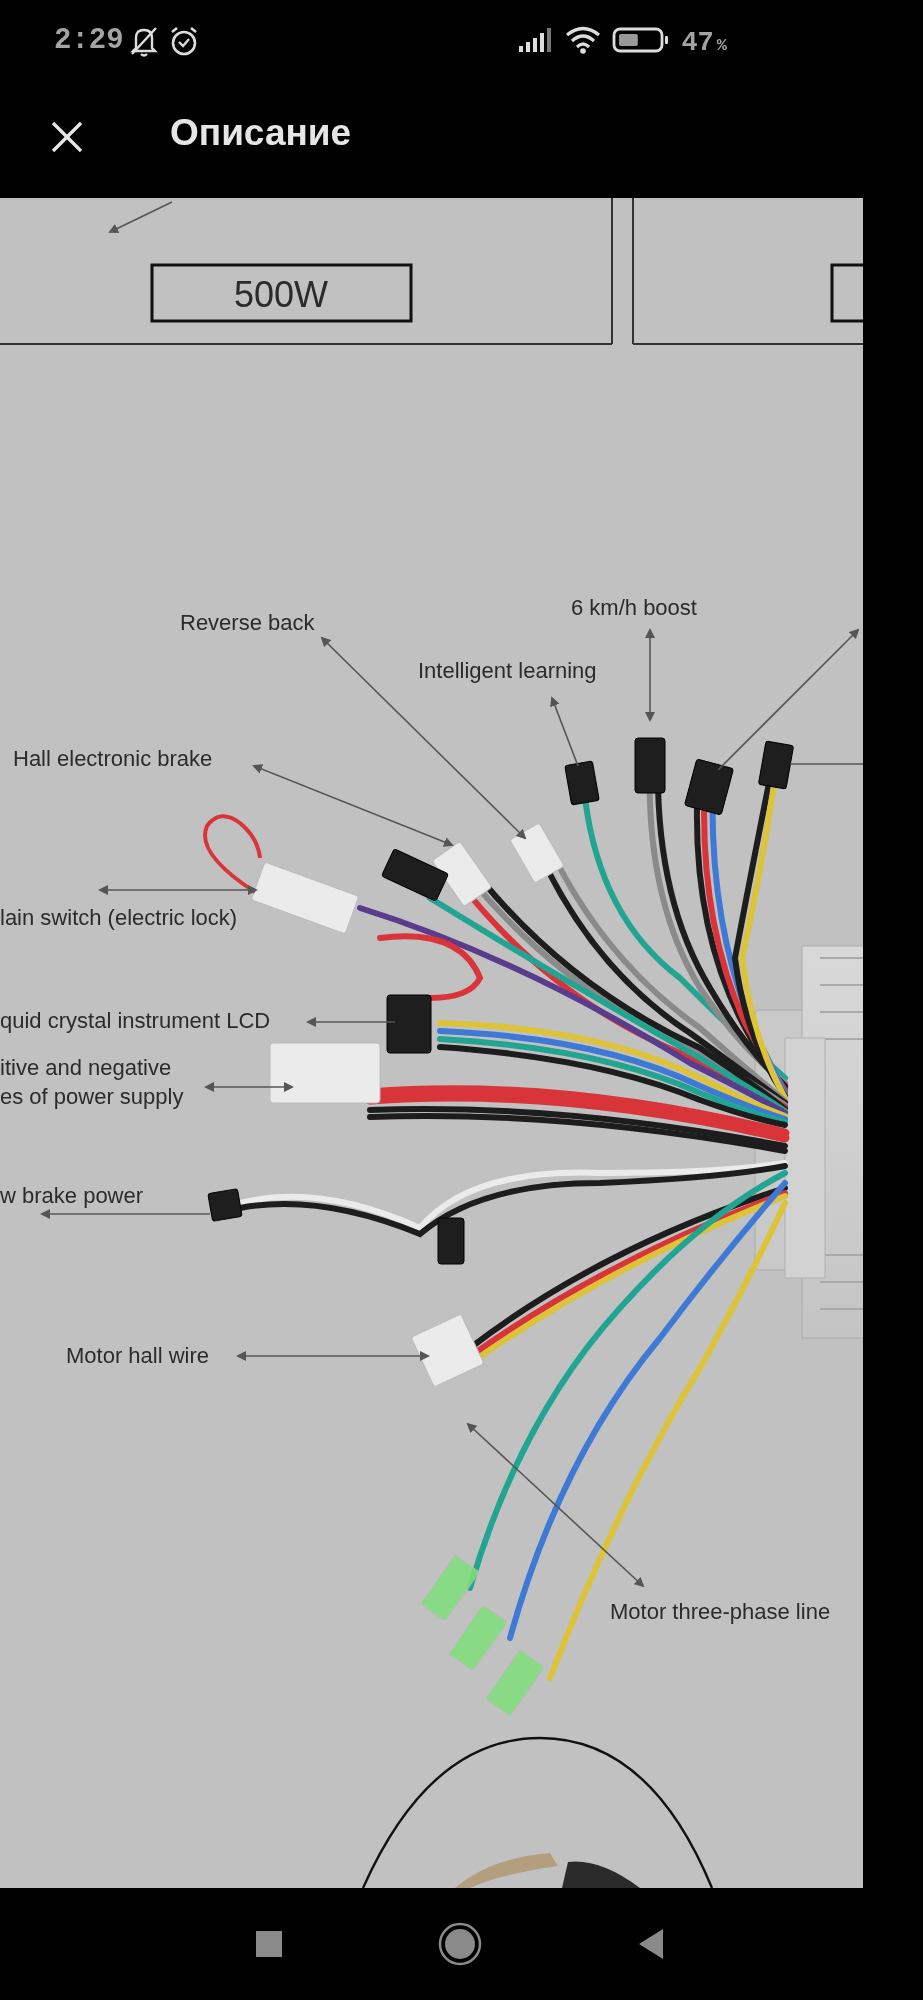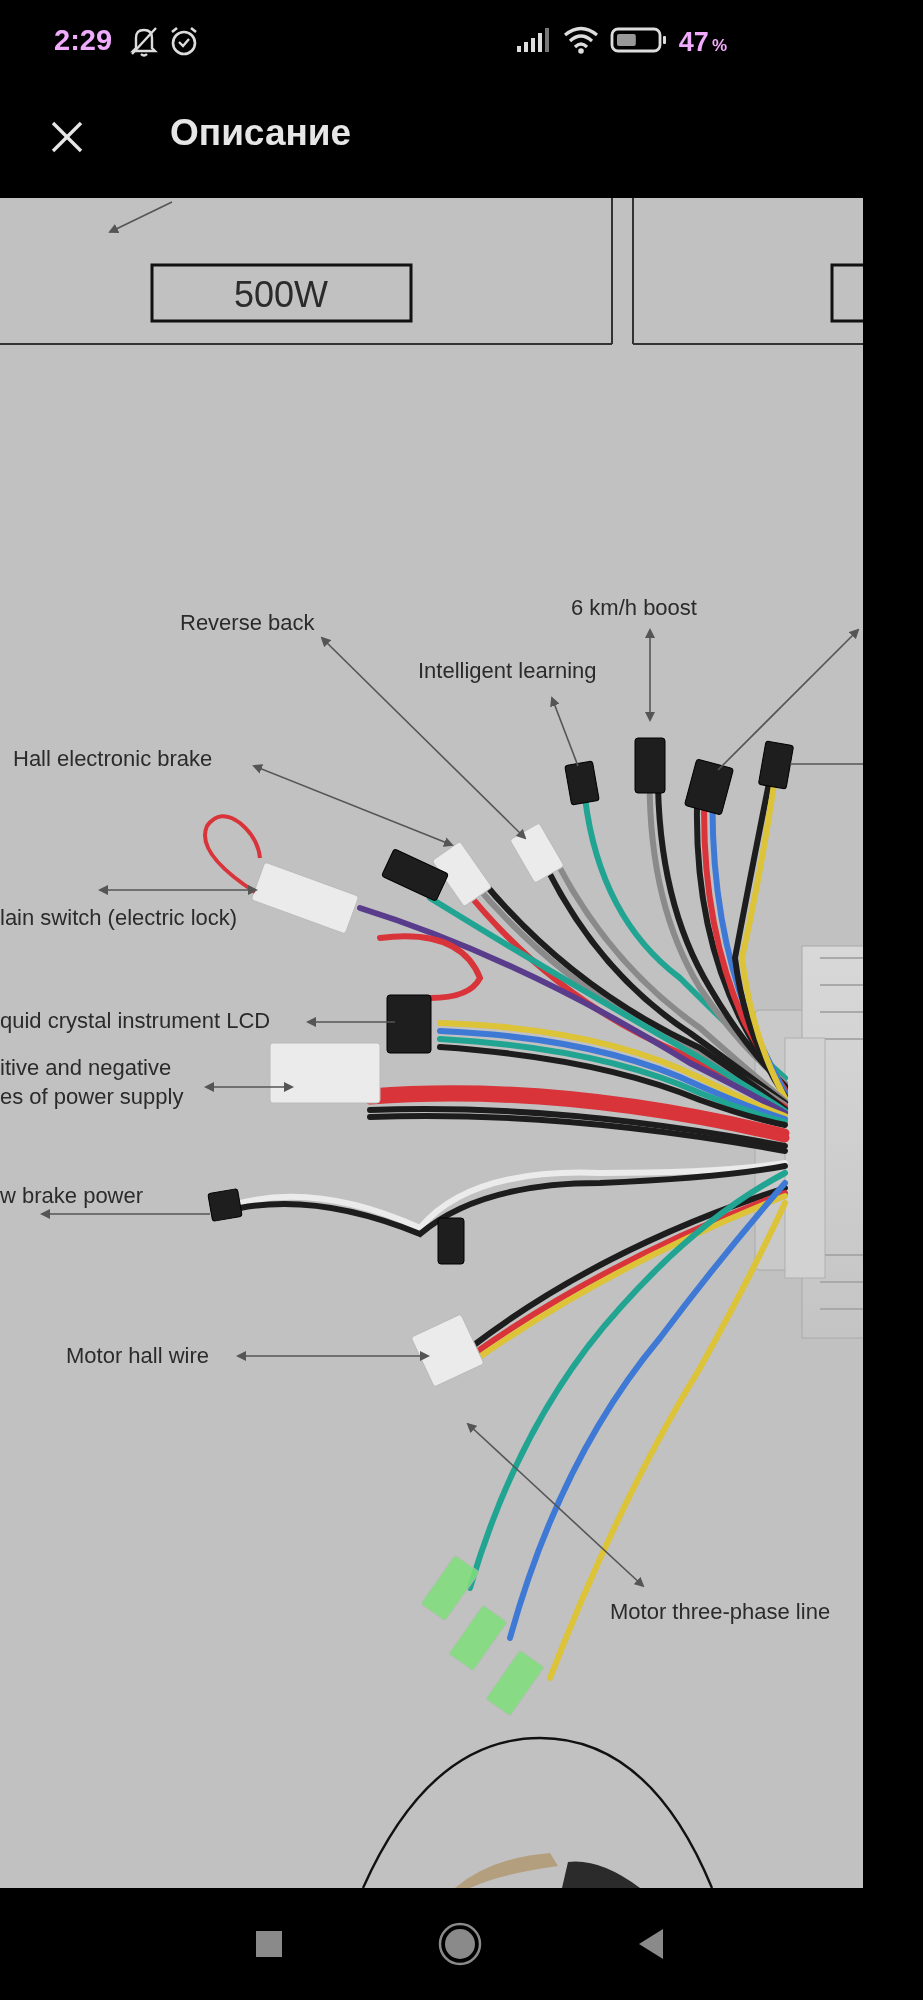--- a/index.html
+++ b/index.html
@@ -1,17 +1,17 @@
 <!DOCTYPE html>
 <html><head>
 <meta charset="utf-8">
 <style>
   html, body { margin:0; padding:0; }
   body { width:923px; height:2000px; background:#000; position:relative; overflow:hidden; font-family:"Liberation Sans", sans-serif; }
-  .statusbar { position:absolute; left:0; top:0; width:763px; height:86px; background:#000; color:#f0abfc; }
+  .statusbar { position:absolute; left:0; top:0; width:763px; height:86px; background:#000; color:#a3a3a3;font-family:Liberation Mono, monospace; }
   .sb-time { position:absolute; left:54px; top:24px; font-size:29px; font-weight:bold; letter-spacing:0px; }
   .sb-left-icons { position:absolute; left:128px; top:24px; display:flex; gap:8px; }
   .sb-right { position:absolute; right:36px; top:26px; display:flex; align-items:center; gap:11px; }
   .sb-batt-text { font-size:27px; font-weight:bold; }
   .sb-batt-text small { font-size:17px; margin-left:3px; }
   .appbar { position:absolute; left:0; top:86px; width:923px; height:112px; background:#000;text-decoration:underline; }
   .close-btn { position:absolute; left:38px; top:22px; width:58px; height:58px; display:flex; align-items:center; justify-content:center; cursor:pointer; }
   .title { position:absolute; left:170px; top:26px; color:#e6e6e6; font-size:37px; font-weight:bold; }
   .content { position:absolute; left:0; top:198px; width:863px; height:1690px; background:#c1c1c1; overflow:hidden; }
   .content svg text { font-family:"Liberation Sans", sans-serif; fill:#2b2b2b; }

